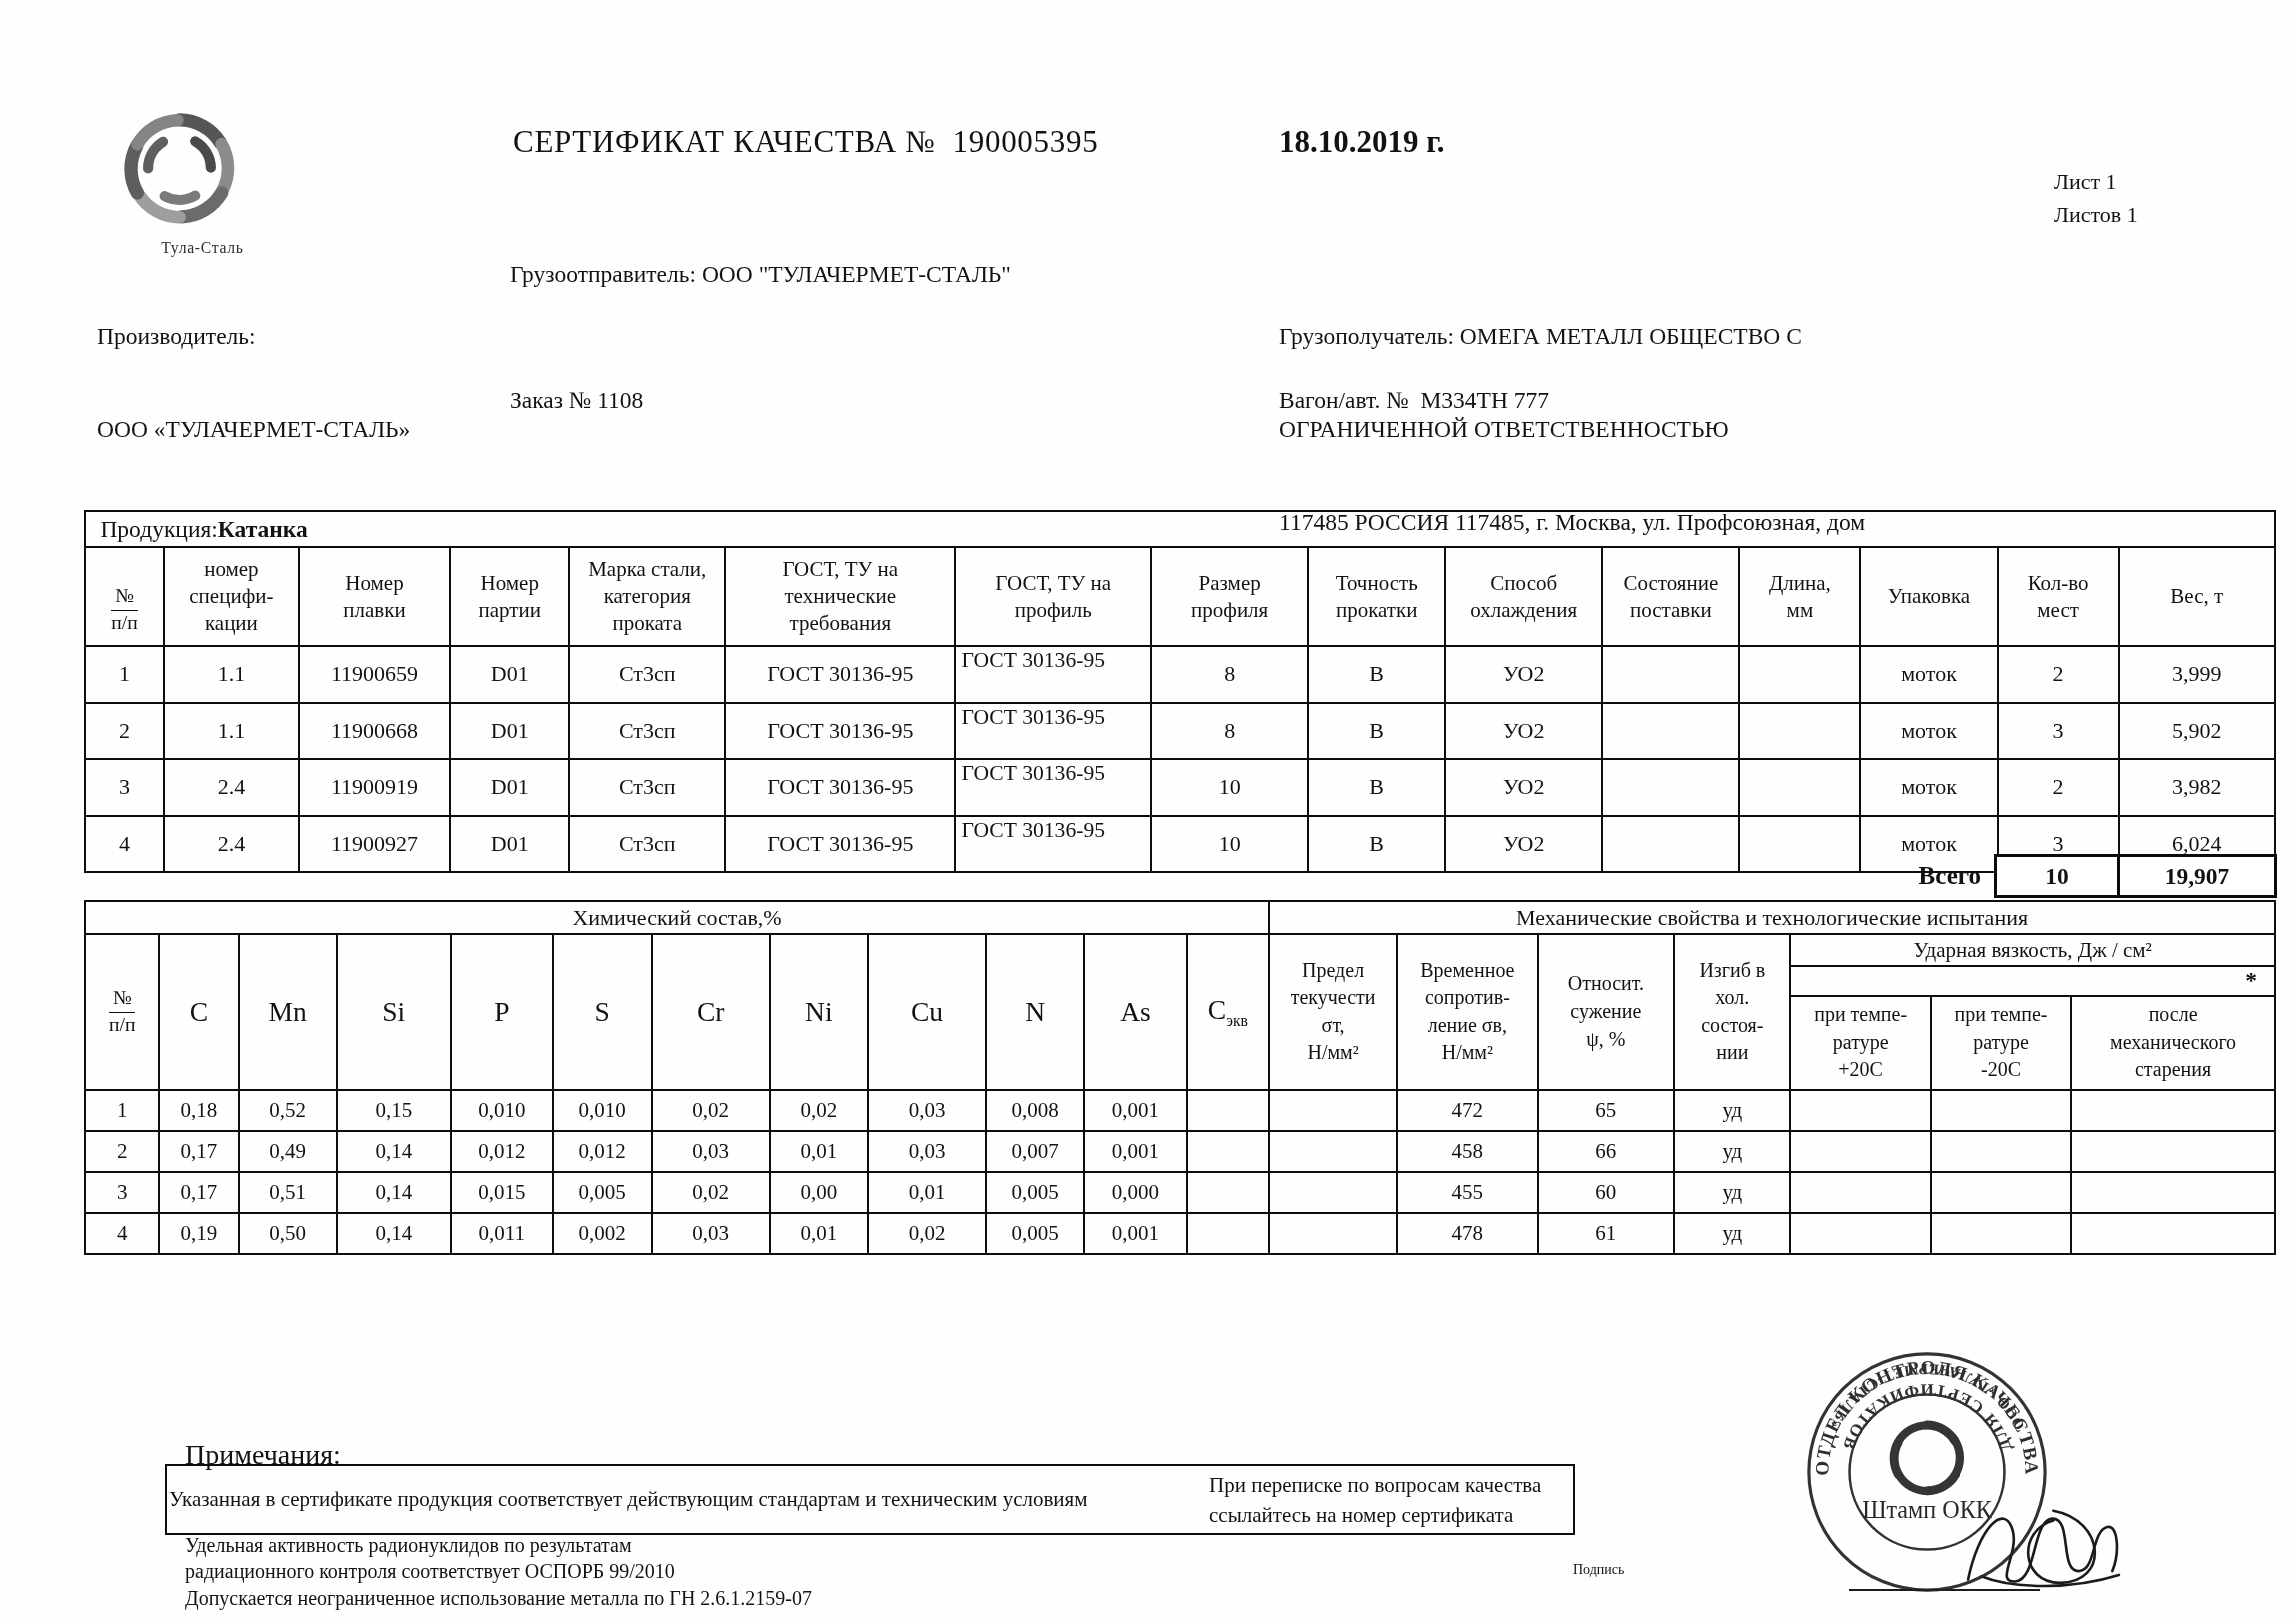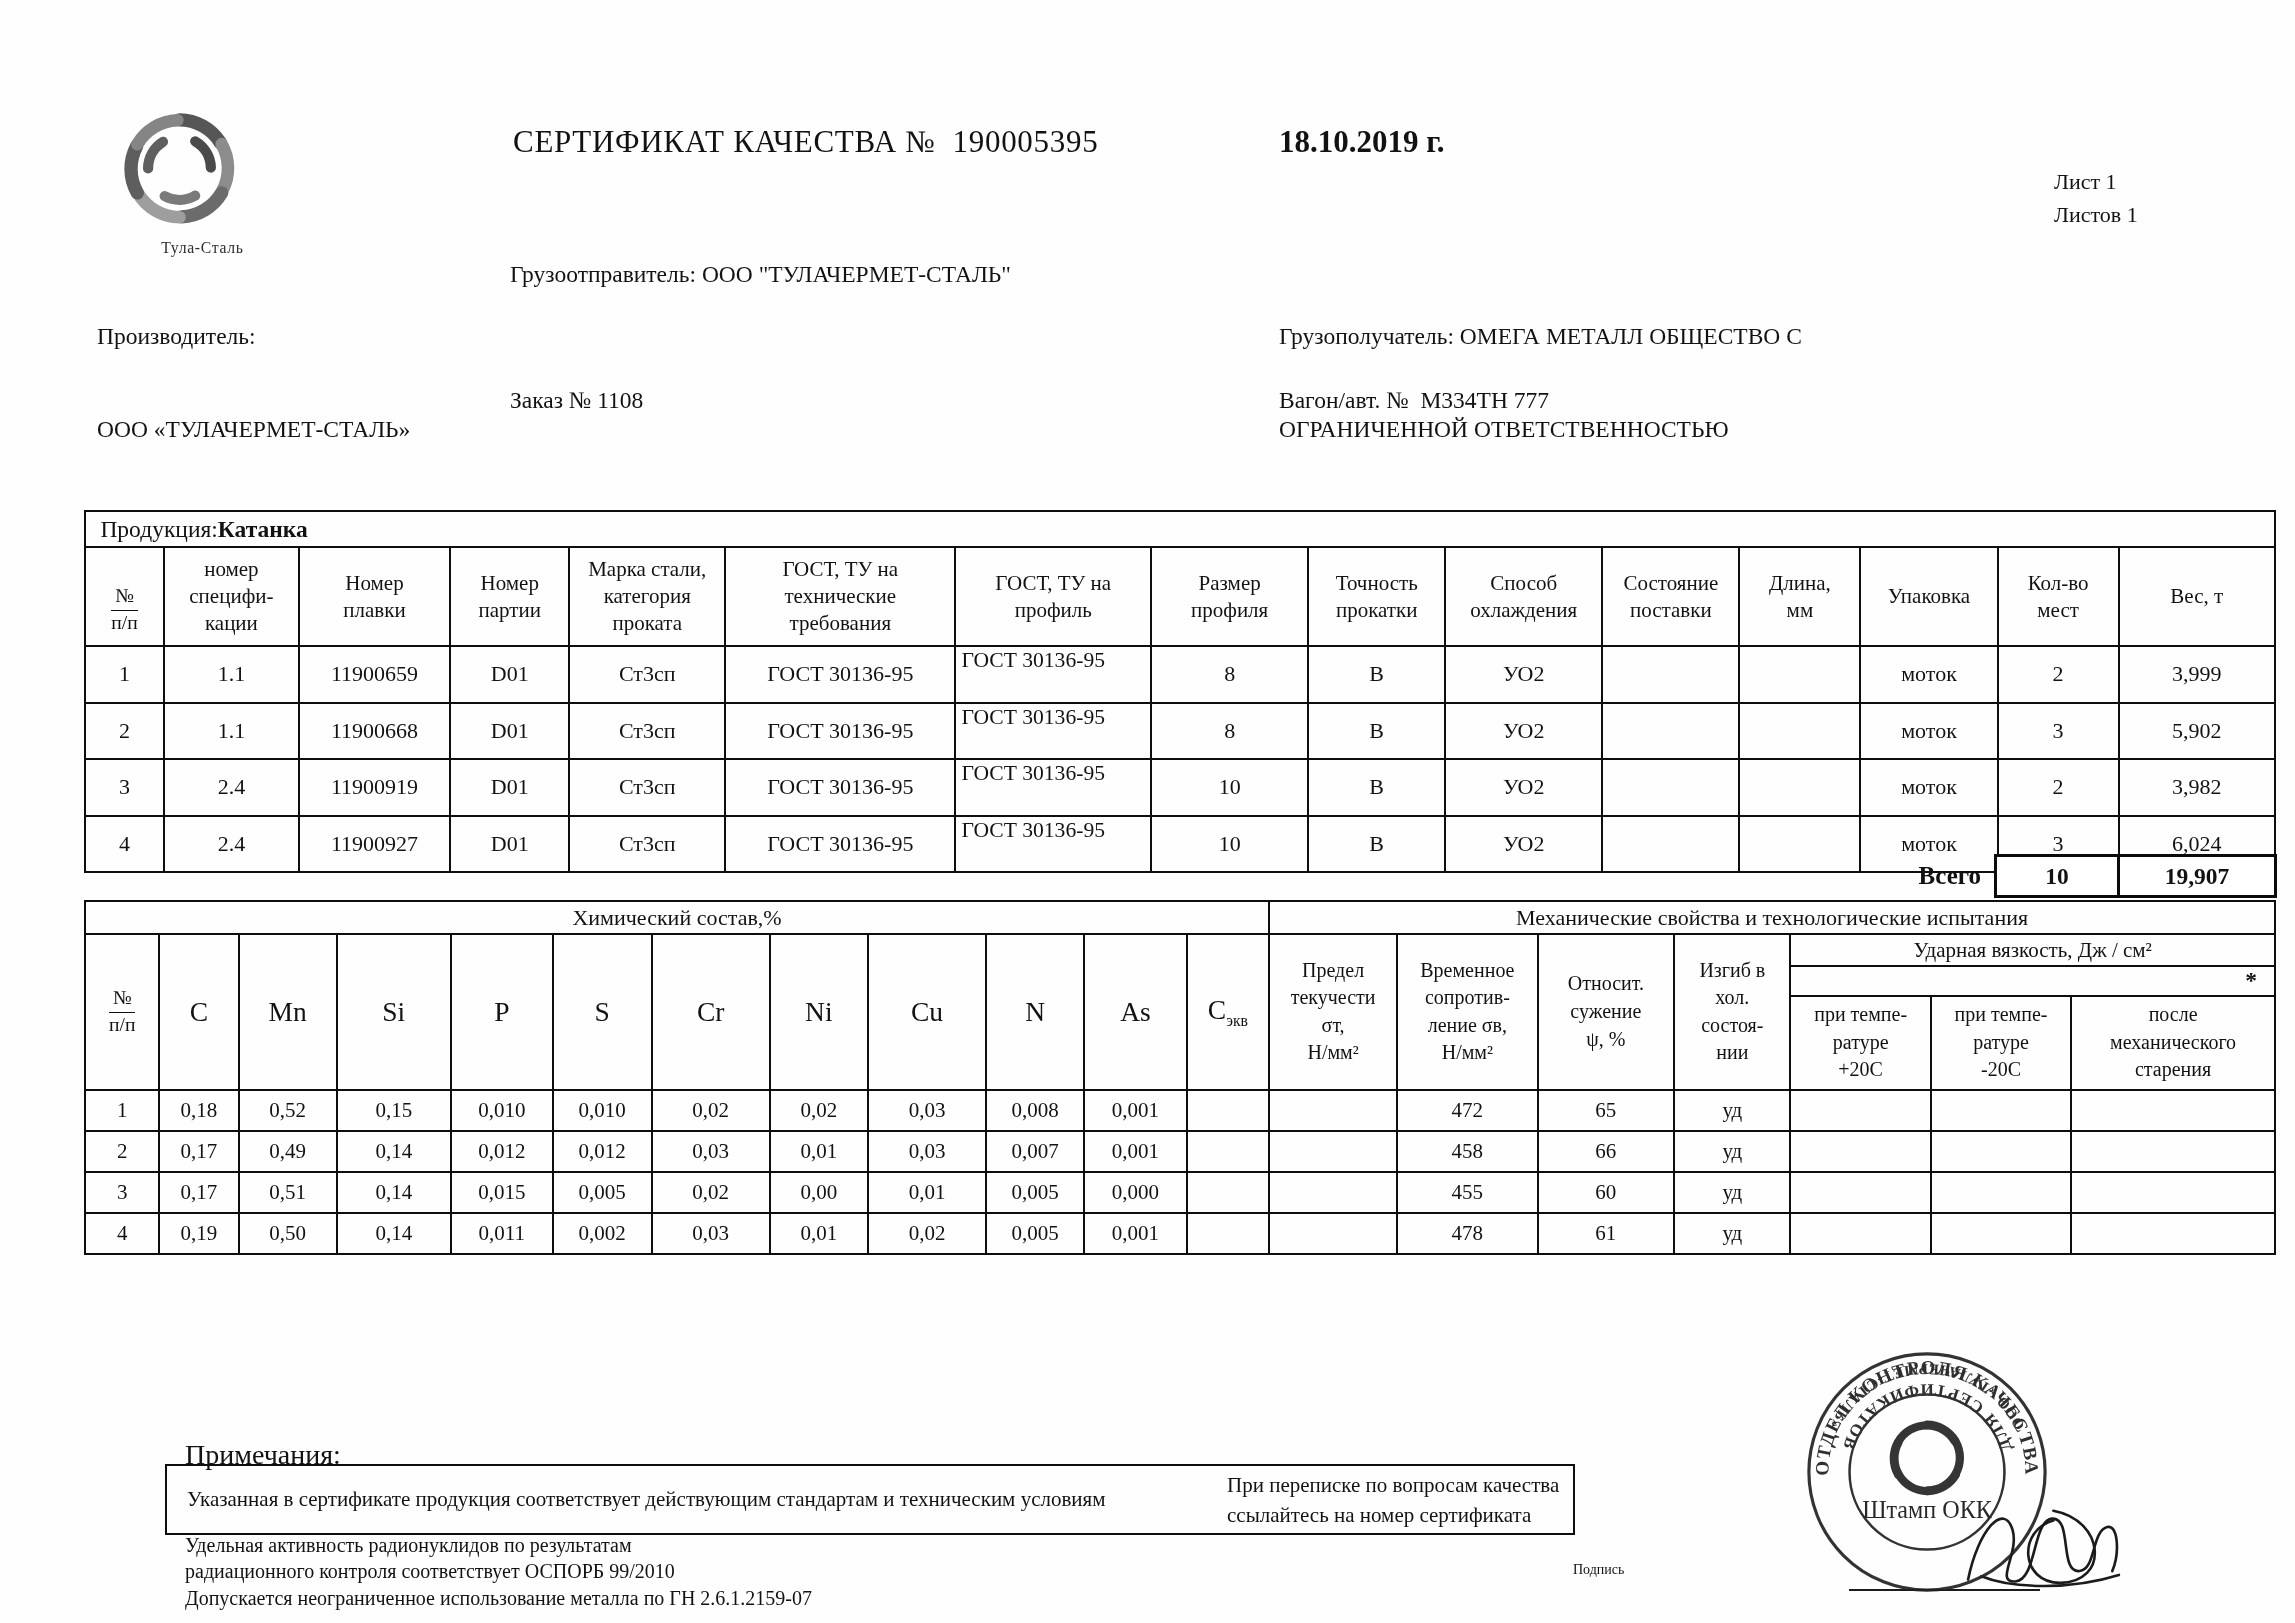--- a/index.html
+++ b/index.html
@@ -41,21 +41,21 @@
   .t2 tbody td{height:39px;font-size:21px;}
   
   .total-label{font-size:25px;font-weight:bold;text-align:right;}
   .total-box{border:3.3px solid #0b0b0b;display:flex;background:#fff;}
   .total-box .tcell{display:flex;align-items:center;justify-content:center;
     font-size:23.5px;font-weight:bold;}
   .total-box .tcell.first{border-right:3.3px solid #0b0b0b;}
   
   .notes-label{font-size:28px;}
   .notes-box{border:2px solid #0e0e0e;display:flex;align-items:center;}
-  .notes-box .nleft{flex:0 0 1040px;padding-left:20px;font-size:21px;}
+  .notes-box .nleft{flex:0 0 1040px;padding-left:2px;font-size:21px;}
   .notes-box .nright{flex:1;font-size:21px;line-height:30px;padding-right:6.5px;}
   .smallline{font-size:20px;}
   .sign-label{font-size:14px;}
   .sign-underline{background:#1c1c1c;height:2px;}
   .logo-caption{font-size:15.7px;color:#2e2e2e;text-align:center;letter-spacing:0.7px;}
 </style>
 </head>
 <body>
 
 <div class="abs" style="left:98px;top:90px;width:163px;height:170px;">
@@ -90,20 +90,21 @@
   <div>Производитель:</div>
   <div>ООО «ТУЛАЧЕРМЕТ-СТАЛЬ»</div>
 </div>
 
 <div class="abs infoline" style="left:510px;top:259px;">Грузоотправитель: ООО "ТУЛАЧЕРМЕТ-СТАЛЬ"</div>
 <div class="abs infoline" style="left:510px;top:385px;">Заказ № 1108</div>
 
 <div class="abs infoline" style="left:1279px;top:259px;width:824px;line-height:31px;">
   <div>Грузополучатель: ОМЕГА МЕТАЛЛ ОБЩЕСТВО С</div>
   <div>ОГРАНИЧЕННОЙ ОТВЕТСТВЕННОСТЬЮ</div>
+  <div>117485 РОССИЯ 117485, г. Москва, ул. Профсоюзная, дом</div>
 </div>
 <div class="abs infoline" style="left:1279px;top:385px;">Вагон/авт. №  М334ТН 777</div>
 
 <table class="doc-table t1" style="top:510px;">
   <colgroup>
     <col style="width:3.61%">
       <col style="width:6.15%">
       <col style="width:6.92%">
       <col style="width:5.43%">
     <col style="width:7.13%">

